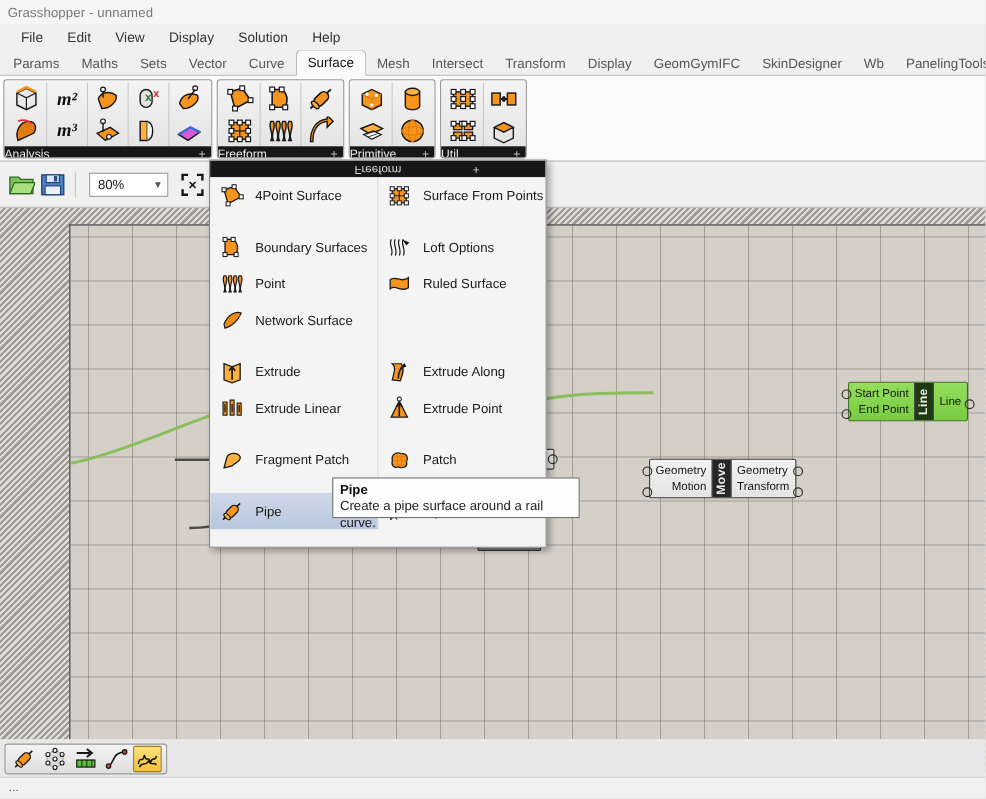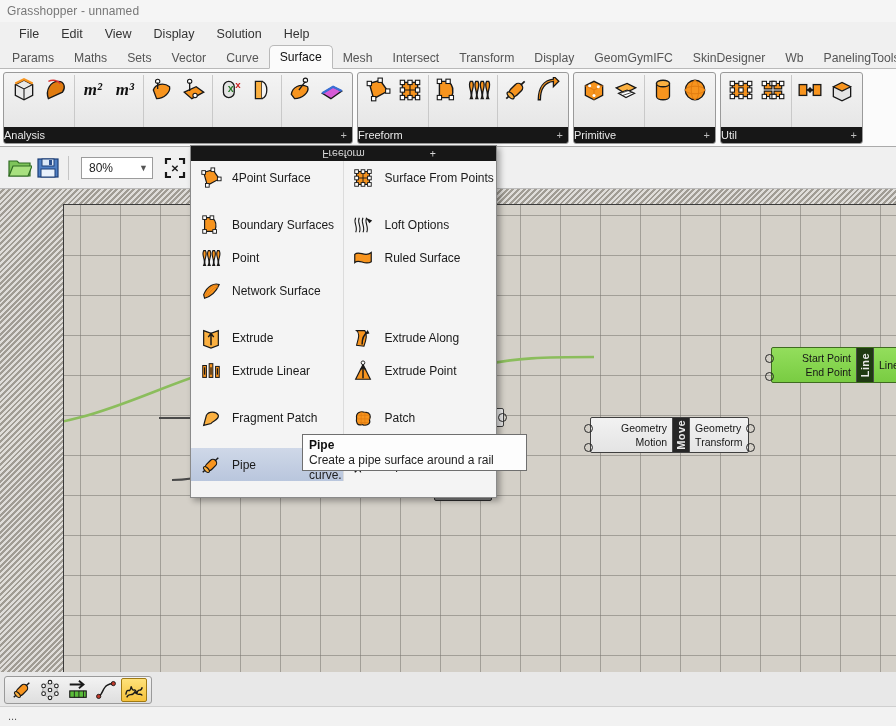--- a/index.html
+++ b/index.html
@@ -75,21 +75,21 @@
     border-radius:3px;
     margin-right:4px;
     display:flex; flex-direction:column;
     position:relative;
     overflow:hidden;
   }
   .panel .grid {
     flex:1; display:flex; padding:2px 2px 0 2px;
   }
   .panel .col {
-    display:flex; flex-direction:row; justify-content:space-between;
+    display:flex; flex-direction:column; justify-content:space-between;
     border-right:1px solid #c9c9c9;
     padding:0 2px;
   }
   .panel .col:last-child { border-right:none; }
   .panel .label {
     height:16px; background:#171717; color:#e8e8e8;
     font-size:11px; line-height:16px;
     position:relative;
   }
   .panel .label .plus {
@@ -144,21 +144,21 @@
     display:flex; align-items:stretch;
     border:1px solid #3f3f3f;
     border-radius:2px;
     overflow:hidden;
   }
   .ghside {
     display:flex; flex-direction:column; justify-content:space-around;
     font-size:10.5px; color:#161616; padding:3px 5px;
     line-height:14px; white-space:nowrap;
   }
-  .ghside.left { text-align:right;margin-left:25px; }
+  .ghside.left { text-align:right; }
   .ghside.right { text-align:left; }
   .ghcap {
     width:18px; background:#262626; color:#e9e9e9;
     display:flex; align-items:center; justify-content:center;
     border-left:1px solid #4a4a4a; border-right:1px solid #4a4a4a;
   }
   .ghcap span {
     writing-mode:vertical-rl; transform:rotate(180deg);
     font-size:11px; letter-spacing:.4px; font-weight:bold;
   }

